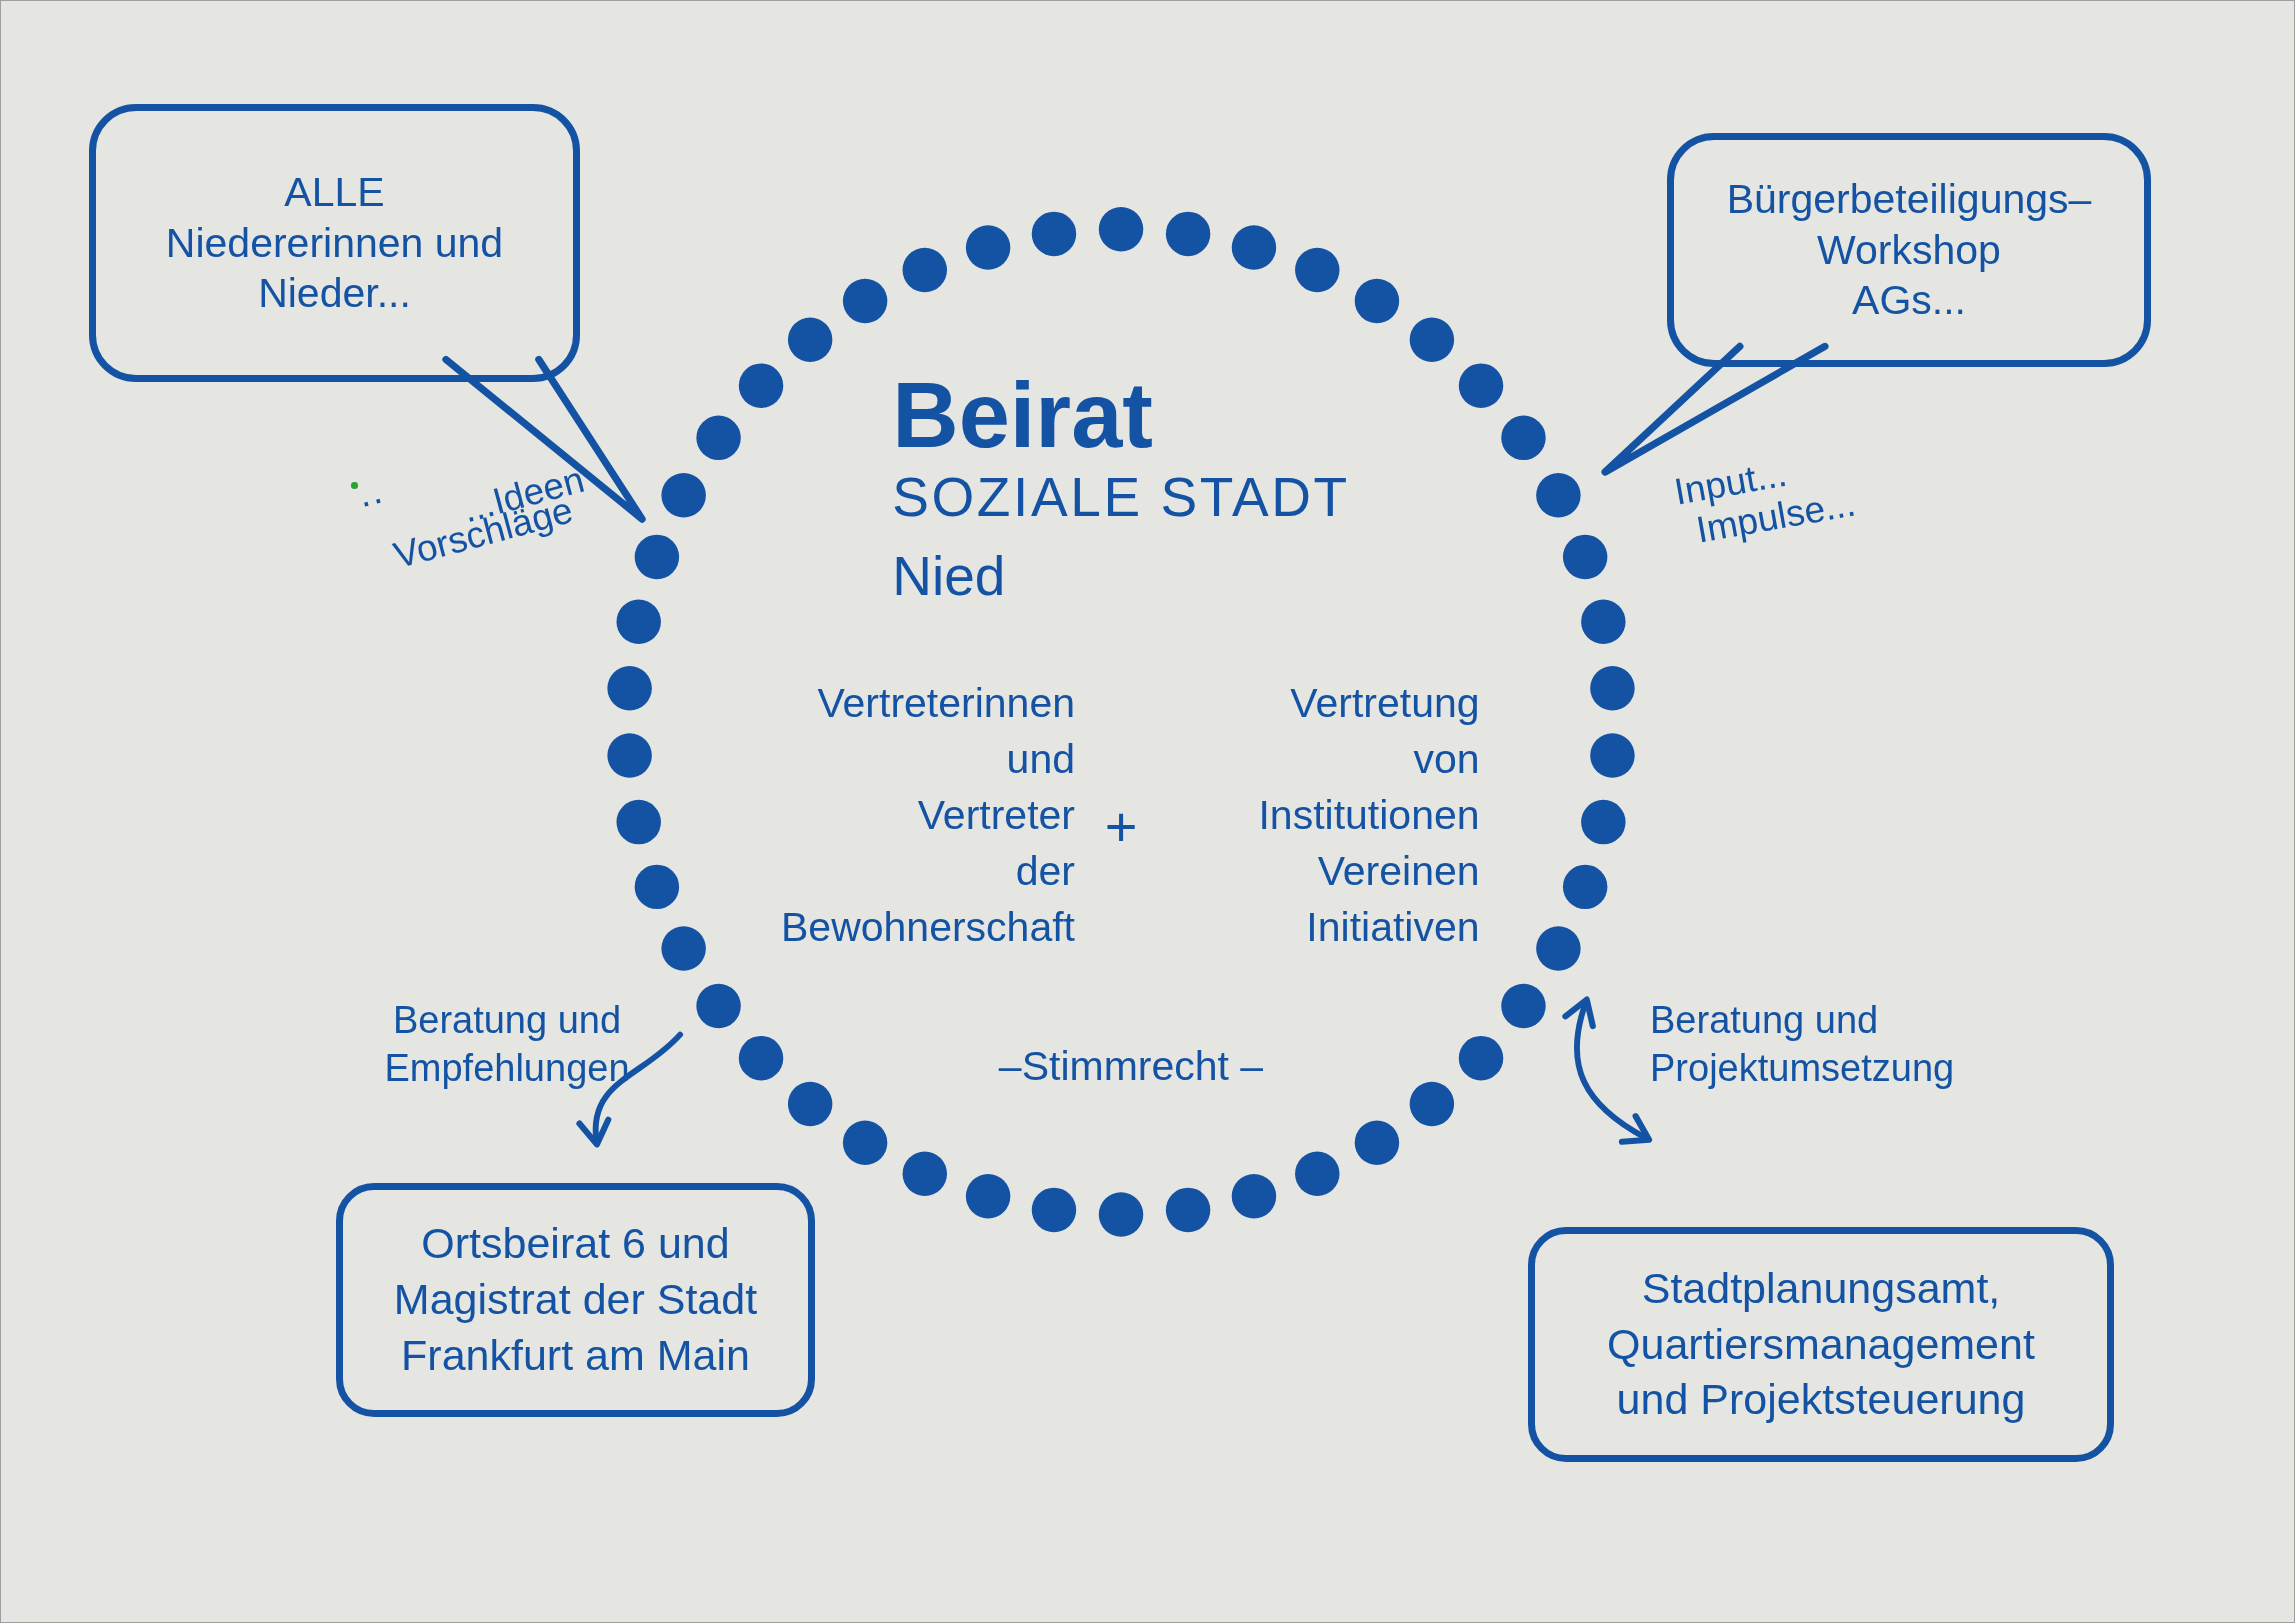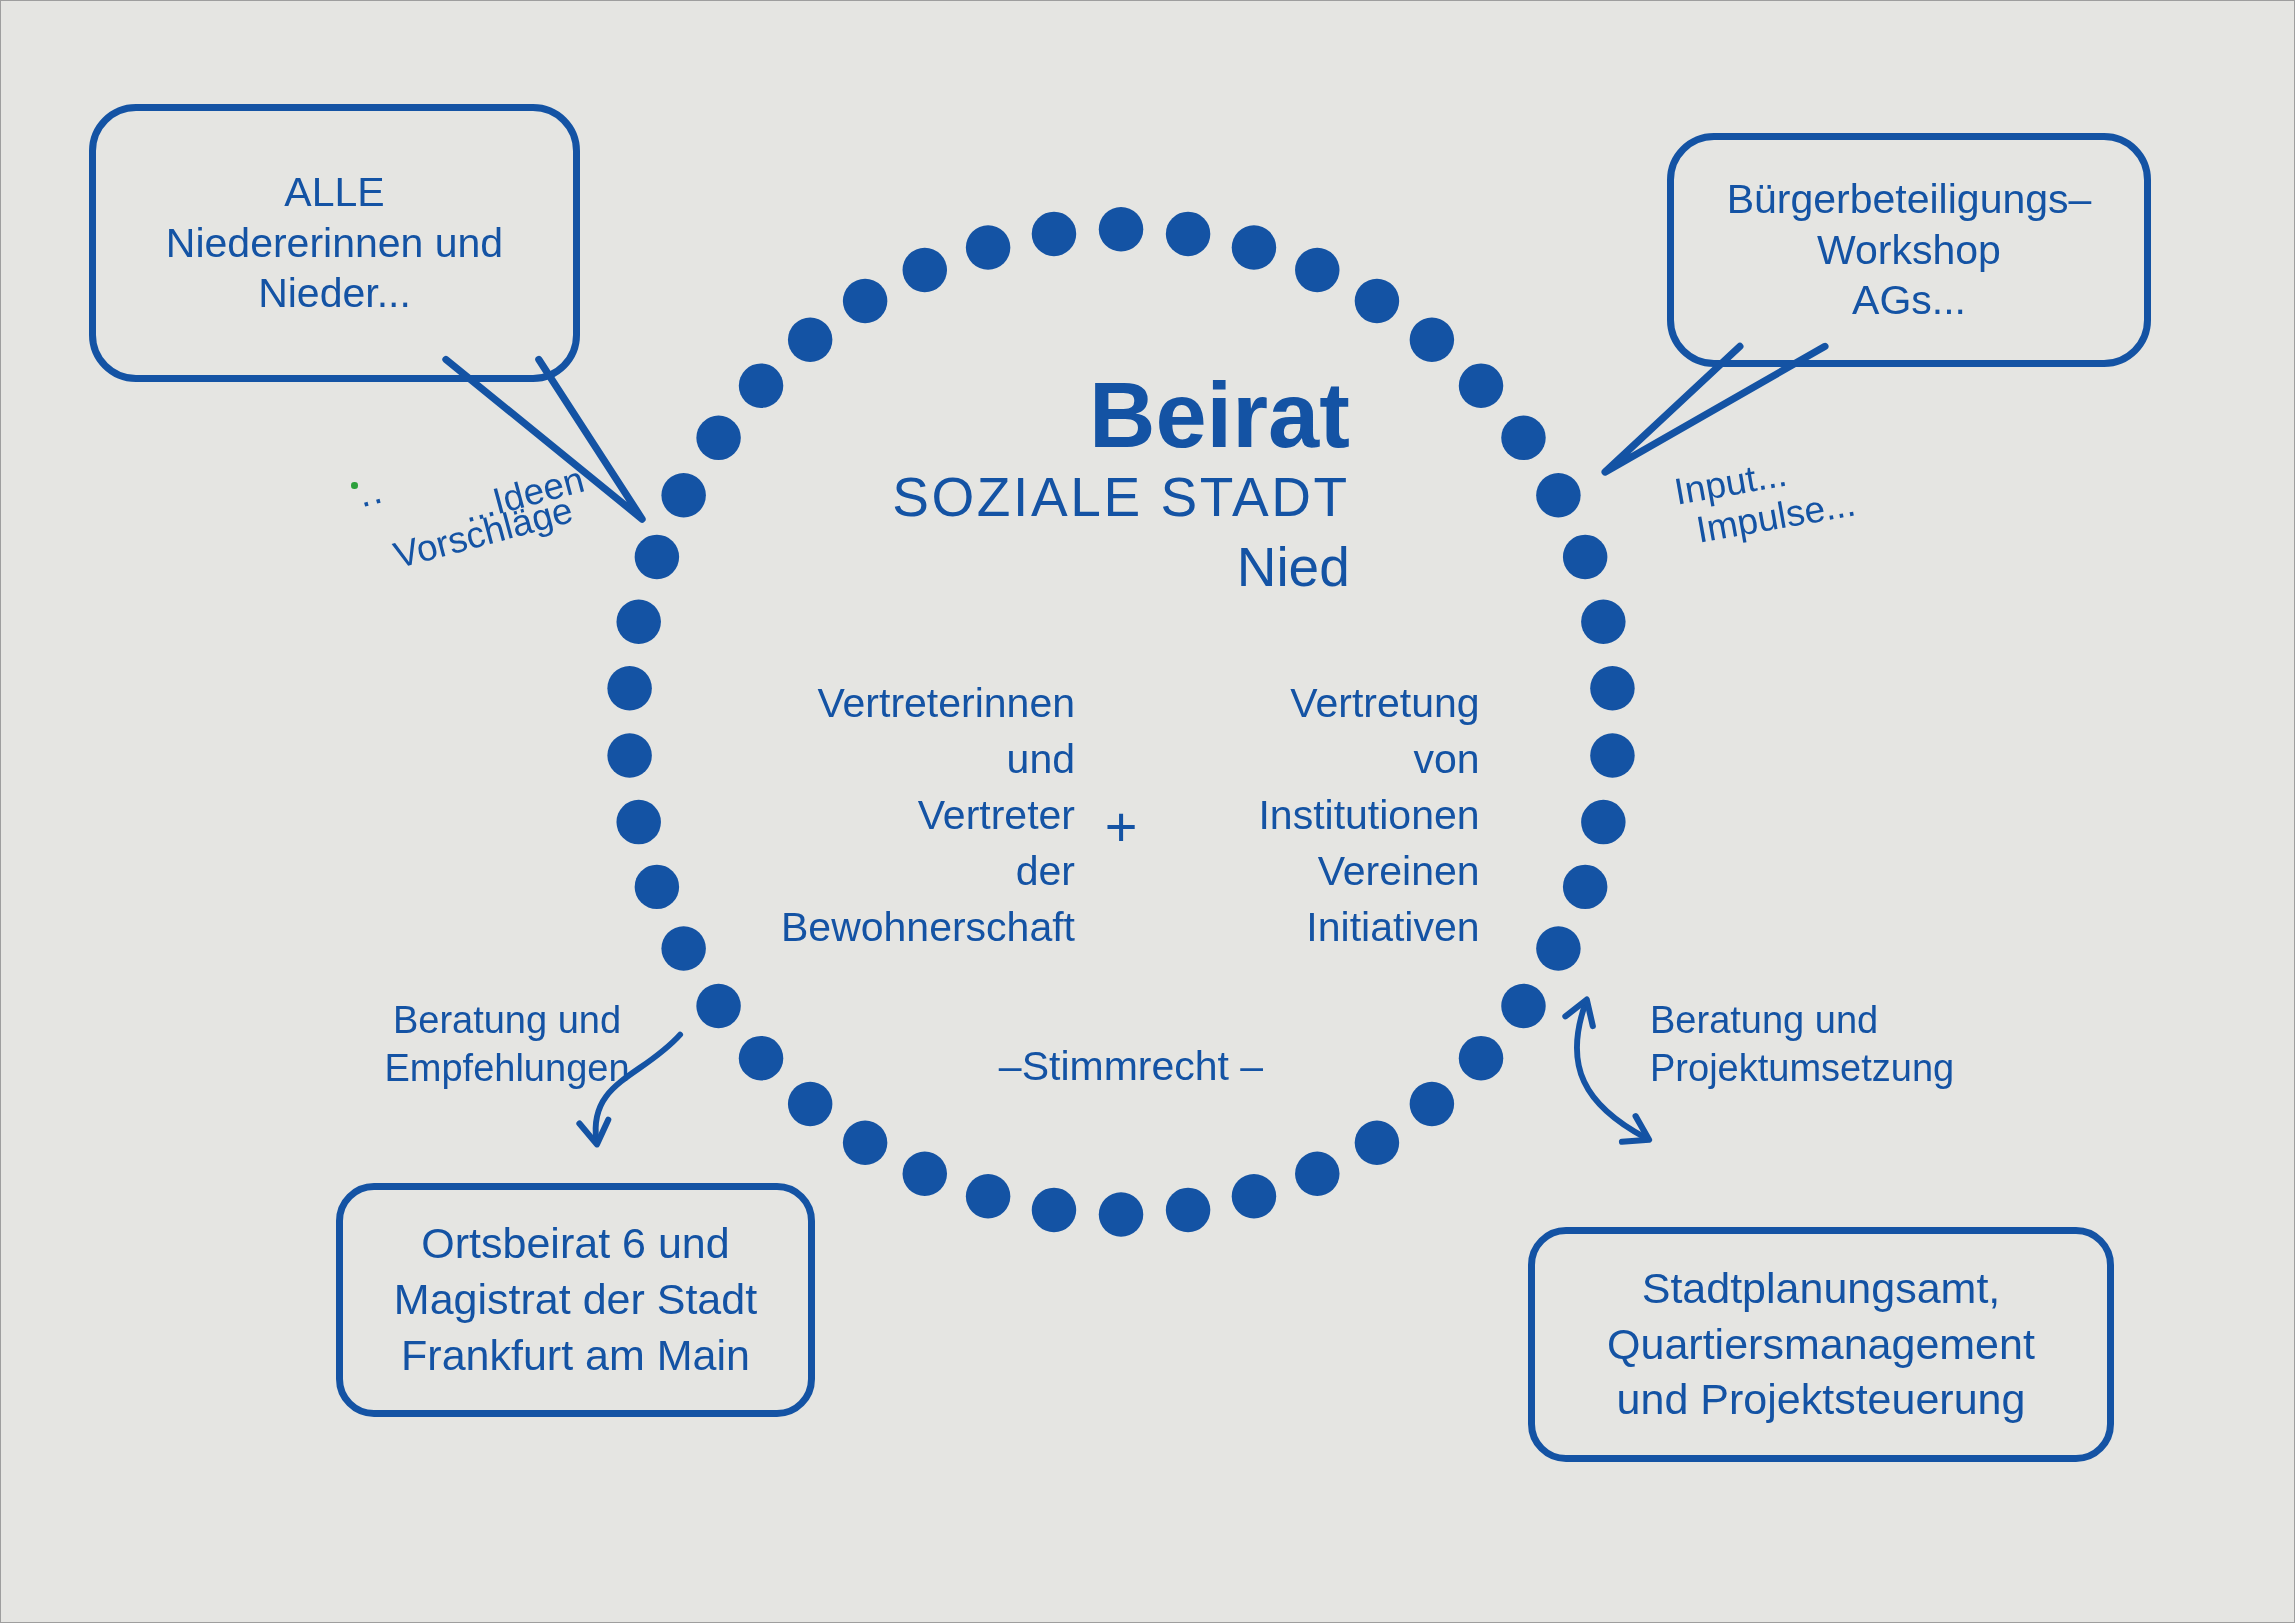--- a/index.html
+++ b/index.html
@@ -26,25 +26,25 @@
   .box{
     position:absolute; border:7.2px solid var(--blue); border-radius:38px;
     display:flex; flex-direction:column; align-items:center; justify-content:center;
     text-align:center; font-size:43px; line-height:1.3; background:transparent;
   }
   #box-bl{ left:335px; top:1182px; width:465px; height:220px; }
   #box-br{ left:1527px; top:1226px; width:572px; height:221px; }
 
   .center-head{
     position:absolute; left:1120px; top:366px; transform:translateX(-50%);
-    text-align:right; white-space:nowrap;
+    text-align:left; white-space:nowrap;
   }
   .beirat{ font-size:92px; font-weight:bold; line-height:1.05; }
   .soziale{ font-size:55px; margin-top:1px; letter-spacing:2.6px; }
-  .nied{ font-size:55px; margin-top:6px; }
+  .nied{ font-size:55px; margin-top:15px; }
 
   .col{
     position:absolute; top:674px; transform:translateX(-50%);
     text-align:right; font-size:41px; line-height:56px; white-space:nowrap;margin-left:32px;
   }
   #col-left{ left:895px; }
   #col-right{ left:1336px; }
   .plus{
     position:absolute; left:1120px; top:793px; transform:translateX(-50%);
     font-size:56px;

